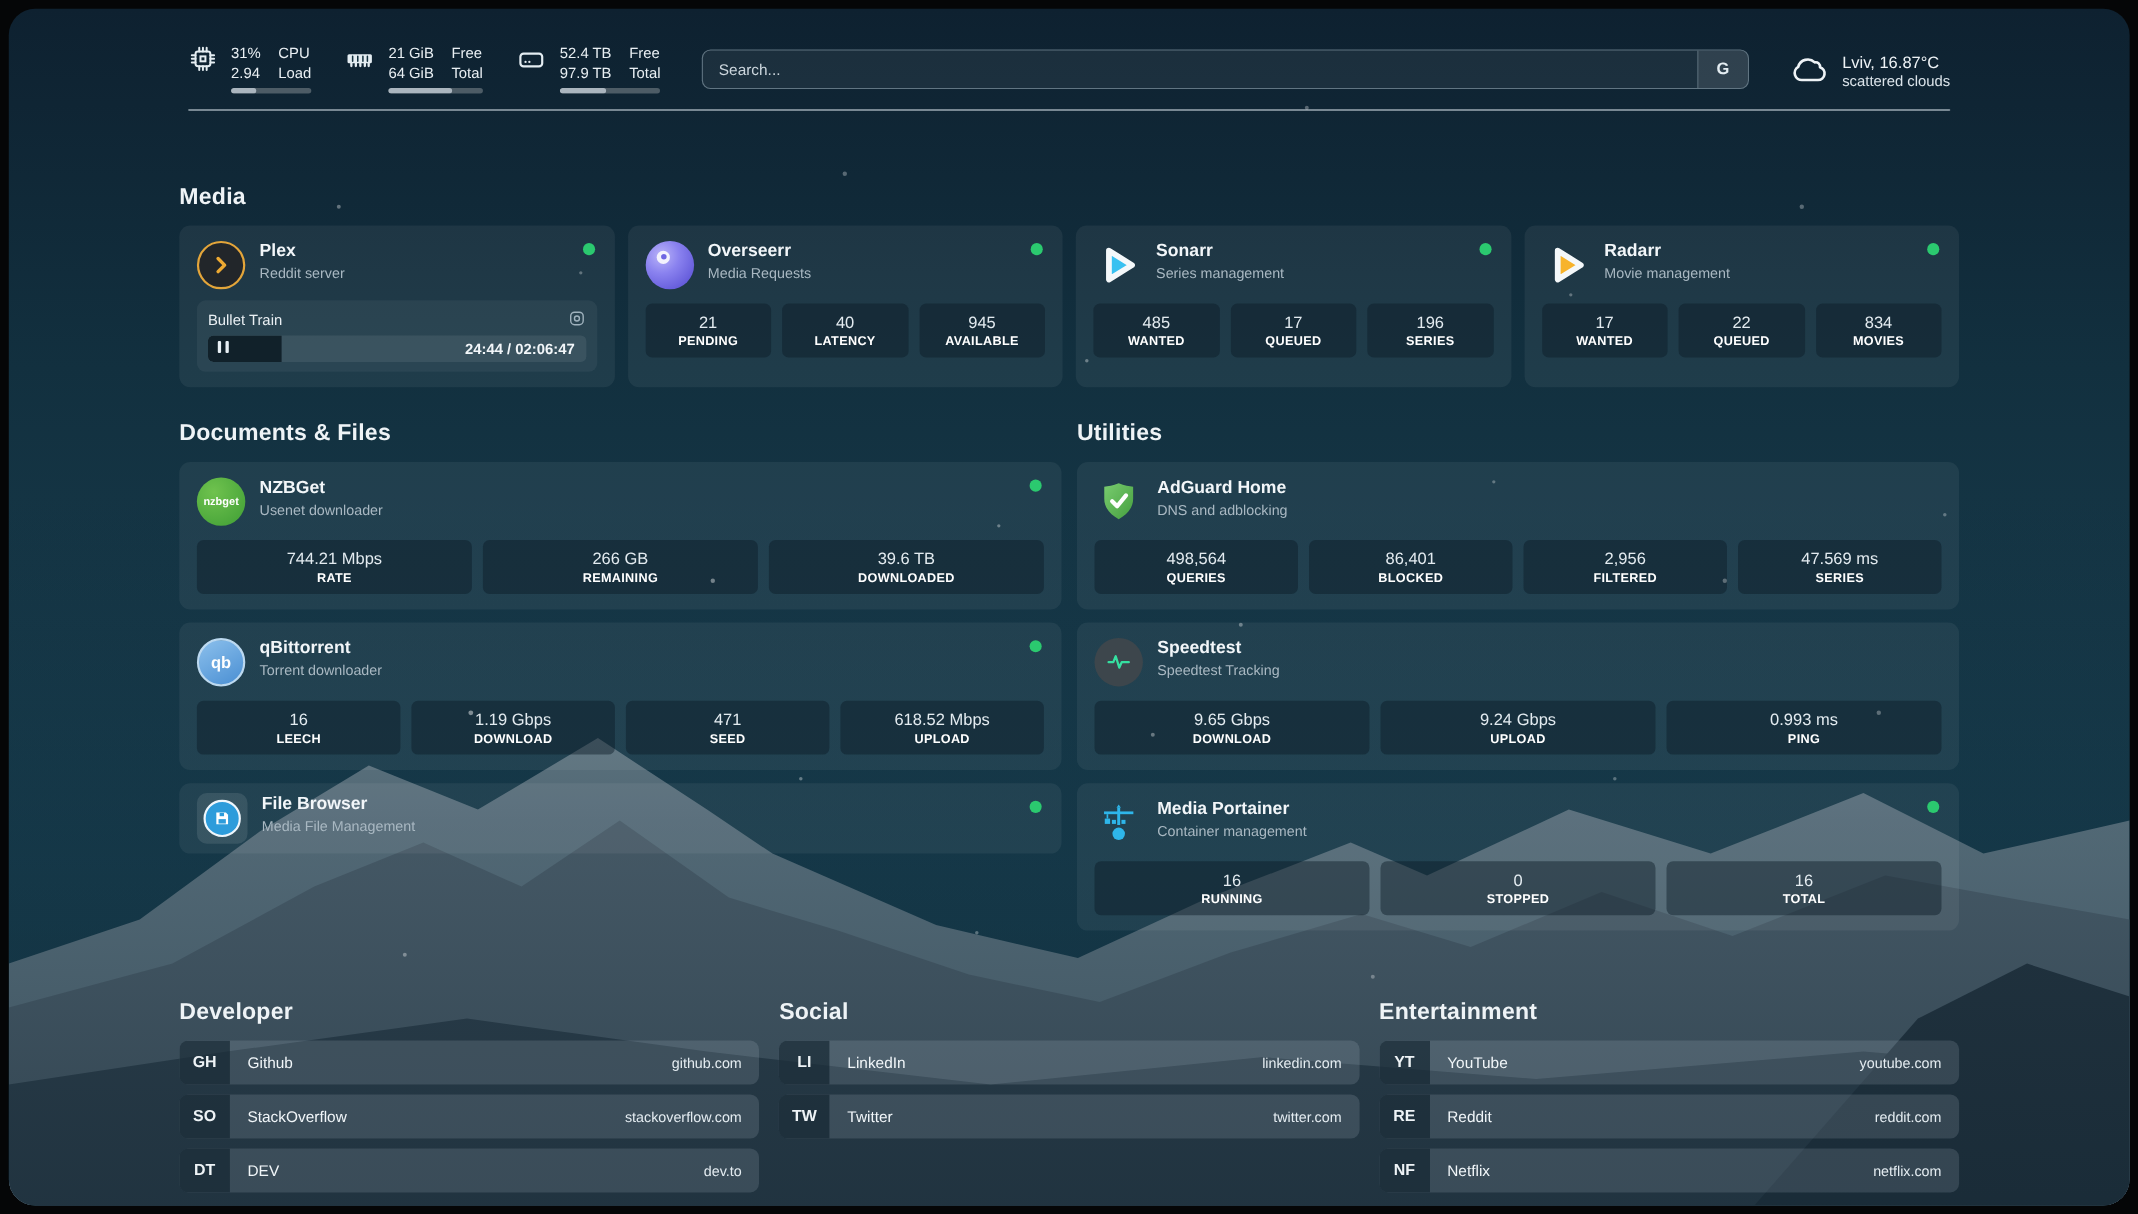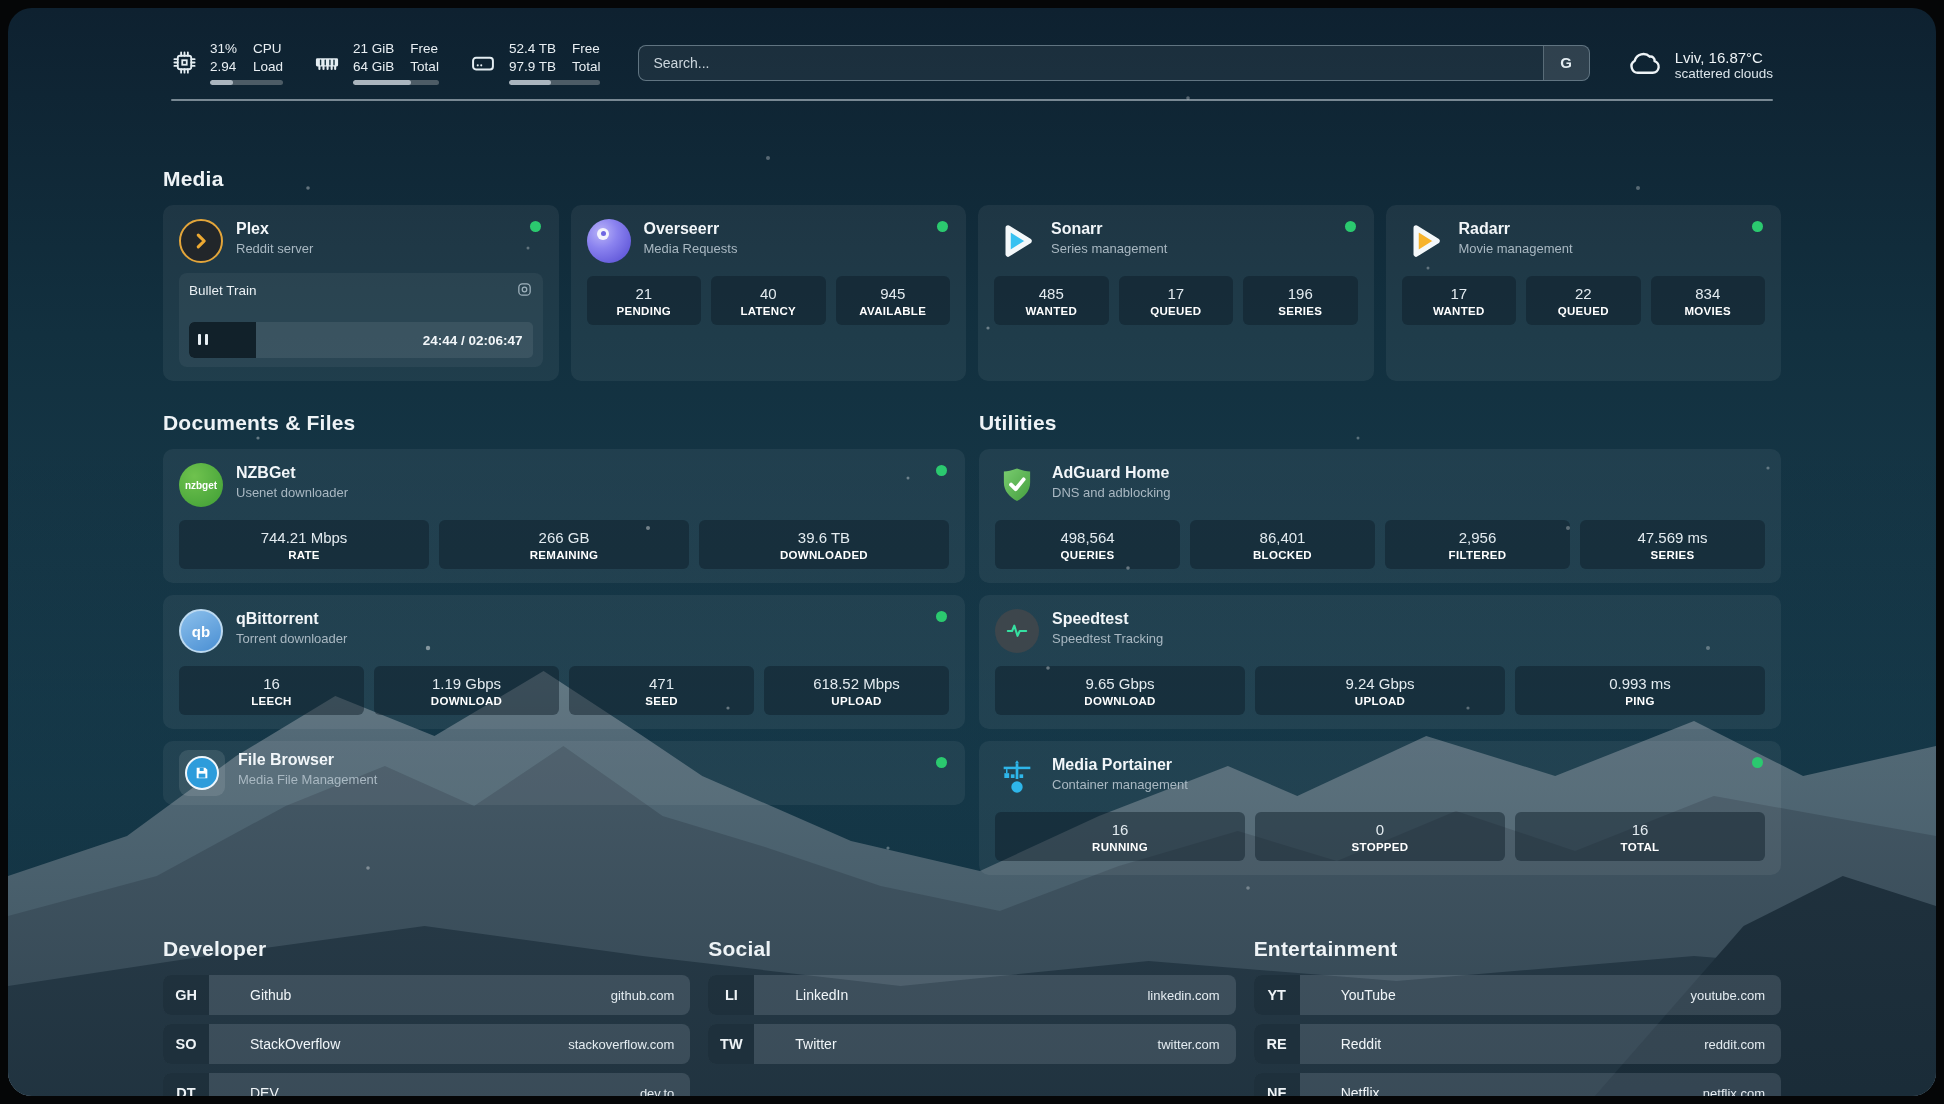--- a/index.html
+++ b/index.html
@@ -11,21 +11,21 @@
   .bg-layer { position:absolute; inset:0; z-index:0; pointer-events:none; }
   .mountains { position:absolute; left:0; right:0; bottom:0; height:470px; width:100%; }
   .bg-tint { position:absolute; inset:0;
     background:linear-gradient(180deg, rgba(15,42,58,0) 40%, rgba(14,40,55,0.35) 68%, rgba(11,33,46,0.55) 100%); }
   .snow { position:absolute; inset:0; z-index:4; pointer-events:none; }
 
   .content { position:relative; z-index:2; padding:22px 155px 0; height:100%; }
 
   
   .header { display:flex; align-items:center; gap:30px; padding:10px 8px 0; }
-  .sysstat { display:flex; align-items:center; gap:12px; }
+  .sysstat { display:flex; align-items:flex-start; gap:12px; }
   .sysstat svg { display:block; }
   .sys-body { display:flex; flex-direction:column; gap:4px; }
   .sys-text { display:flex; gap:16px; font-size:13.5px; color:#e9eff3; line-height:1.35; }
   .sys-col { display:flex; flex-direction:column; }
   .sys-bar { height:5px; border-radius:3px; background:#4d5c66; overflow:hidden; }
   .sys-bar-fill { height:100%; background:#aab5be; border-radius:3px; }
 
   .search-wrap { flex:1; display:flex; align-items:stretch; height:36px; border:1.5px solid rgba(165,185,198,.5);
     border-radius:8px; background:rgba(255,255,255,.055); overflow:hidden; margin:0 8px; }
   .search-input { flex:1; background:transparent; border:none; outline:none; color:#e9eff3;
@@ -70,34 +70,34 @@
 
   .tiles { display:flex; gap:10px; margin-top:13px; }
   .tile { flex:1; background:rgba(10,27,37,.45); border-radius:6px; text-align:center; padding:9px 4px 8px; }
   .tile-value { font-size:15px; color:#e3ebf0; }
   .tile-label { font-size:11.5px; font-weight:700; color:#fff; margin-top:3px; letter-spacing:.3px; }
 
   
   .media-session { margin-top:10px; background:rgba(255,255,255,.05); border-radius:8px; padding:8px 10px 9px; }
   .ms-top { display:flex; align-items:flex-end; justify-content:space-between; }
   .ms-title { font-size:13.5px; color:#e9eff3; }
-  .ms-bar { position:relative; margin-top:24px; height:36px; border-radius:5px; background:rgba(255,255,255,.08); overflow:hidden; }
+  .ms-bar { position:relative; margin-top:7px; height:24px; border-radius:5px; background:rgba(255,255,255,.08); overflow:hidden; }
   .ms-fill { height:100%; background:rgba(7,19,27,.78); border-radius:5px 0 0 5px; display:flex; align-items:center; padding-left:9px; gap:3px; }
   .pause-bar { width:3px; height:11px; background:#e8f0f5; border-radius:1px; display:inline-block; }
   .ms-time { position:absolute; right:10px; top:0; bottom:0; display:flex; align-items:center; font-size:13.5px; font-weight:700; color:#f2f6f9; }
 
   
   .bookmarks { display:grid; grid-template-columns:1fr 1fr 1fr; gap:18px; margin-top:62px; }
   .bm-list { display:flex; flex-direction:column; gap:9px; }
   .bm-row { display:flex; height:40px; border-radius:8px; overflow:hidden; text-decoration:none; cursor:pointer;
     background:rgba(190,206,216,.16); }
   .bm-badge { width:46px; flex:0 0 46px; display:flex; align-items:center; justify-content:center;
     background:rgba(13,31,42,.62); color:#eef3f6; font-size:14.5px; font-weight:600; }
   .bm-main { flex:1; display:flex; align-items:center; justify-content:space-between; padding:0 16px; }
-  .bm-name { font-size:14px; color:#f1f6f9;margin-left:25px; }
+  .bm-name { font-size:14px; color:#f1f6f9; }
   .bm-url { font-size:13px; color:#e4ecf1; }
 </style>
 </head>
 <body>
 
 <div class="window">
 
   <div class="bg-layer">
     <svg class="mountains" viewBox="0 0 1944 470" preserveAspectRatio="none">
       <polygon fill="#9aa7b2" opacity="0.72" points="0,250 120,210 230,130 330,70 430,110 540,45 640,110 700,150 850,215 980,245 1100,190 1230,140 1300,170 1430,110 1560,150 1700,95 1810,150 1944,120 1944,470 0,470"></polygon>

